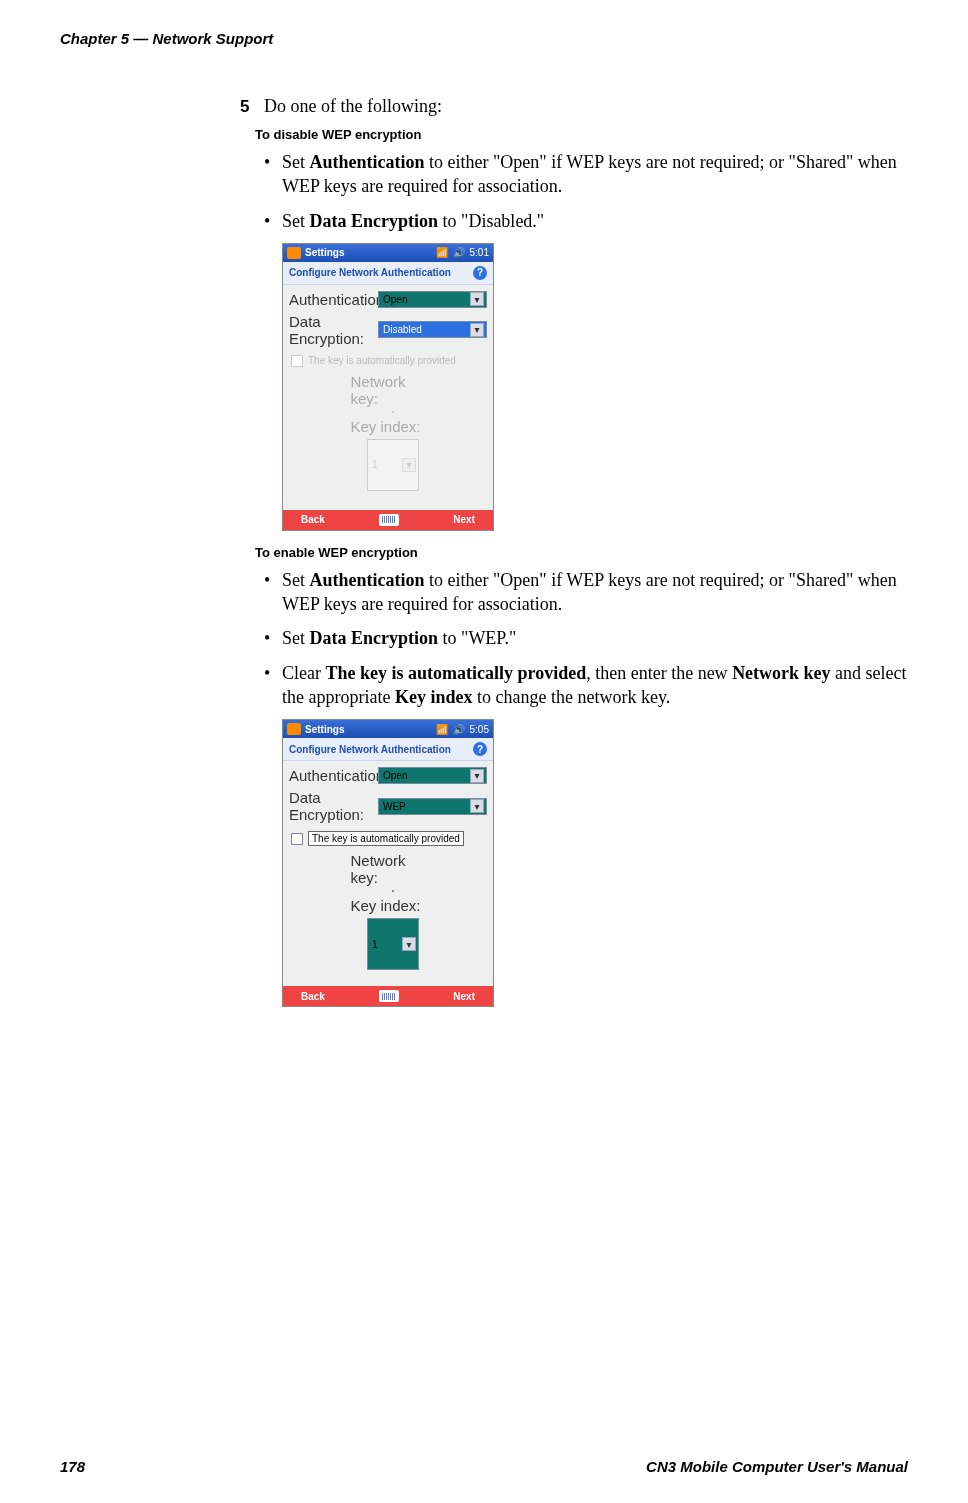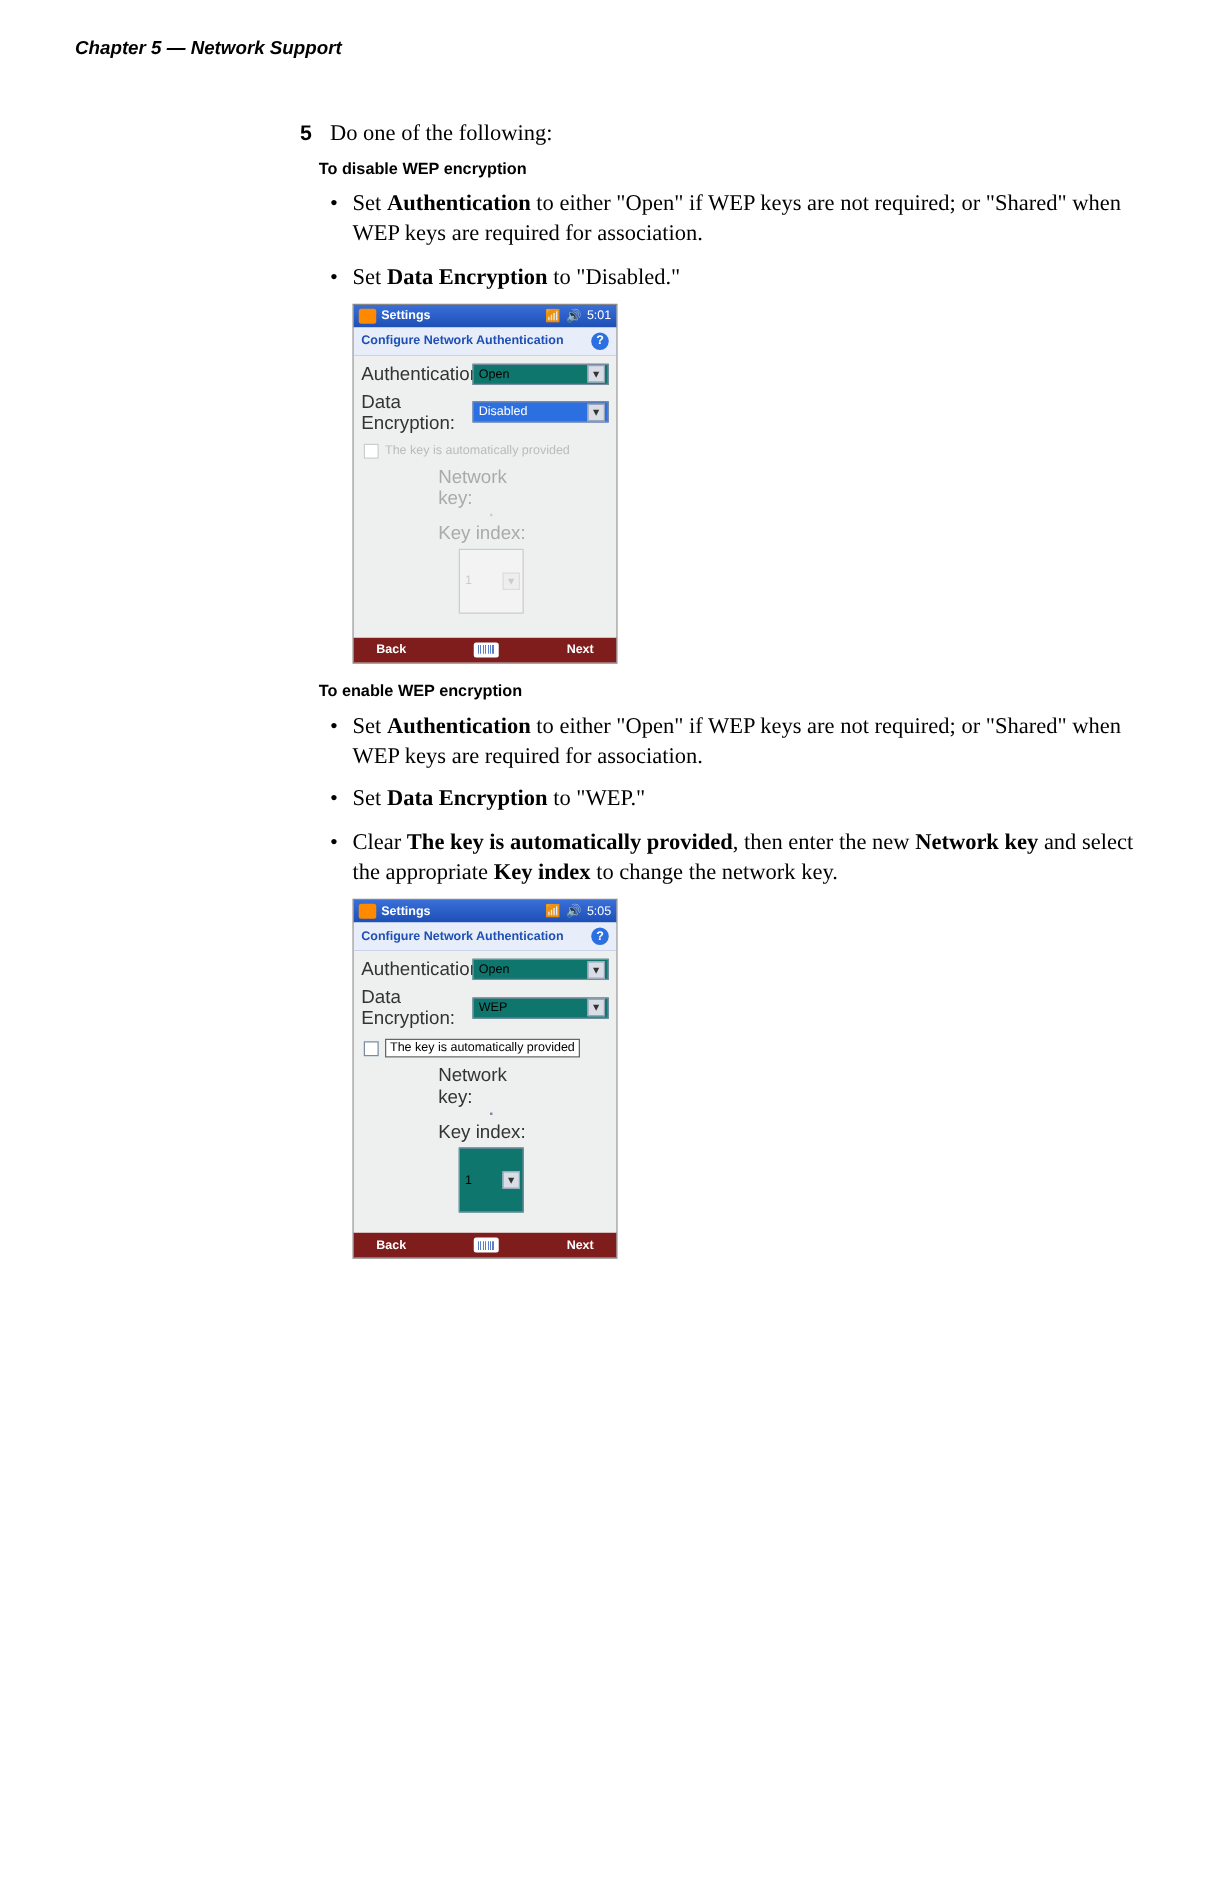--- a/index.html
+++ b/index.html
@@ -162,21 +162,21 @@
   .ss-check-label { font-size: 10px; }
   .ss-check-label.boxed { border: 1px solid #666; padding: 1px 3px; background: #fff; }
   .ss-check-label.disabled { color: #bbb; }
   .ss-indent { margin-left: 10px; flex-direction: column; }
   .ss-input {
     flex: 1; height: 16px; border: 1px solid #7a8aa0; background: #fff;
   }
   .ss-input.disabled { border-color: #ccc; background: #f7f7f7; }
   .ss-narrow { width: 52px; flex: 0 0 52px; }
   .ss-bottombar {
-    background: #7f1d1d;
+    background: #ef4444;
     color: #fff;
     display: flex;
     justify-content: space-between;
     align-items: center;
     padding: 4px 18px;
     font-weight: bold;
     font-size: 10px;
   }
   .ss-kbd {
     width: 20px; height: 12px;
@@ -356,13 +356,17 @@
         <span>Back</span>
         <span class="ss-kbd">
             <span class="ss-kbd-inner"></span>
           </span>
         <span>Next</span>
       </div>
     </div>
 
   </div>
 
+  <div class="footer">
+    <span>178</span>
+    <span>CN3 Mobile Computer User's Manual</span>
+  </div>
 </div>
 
 </body></html>

